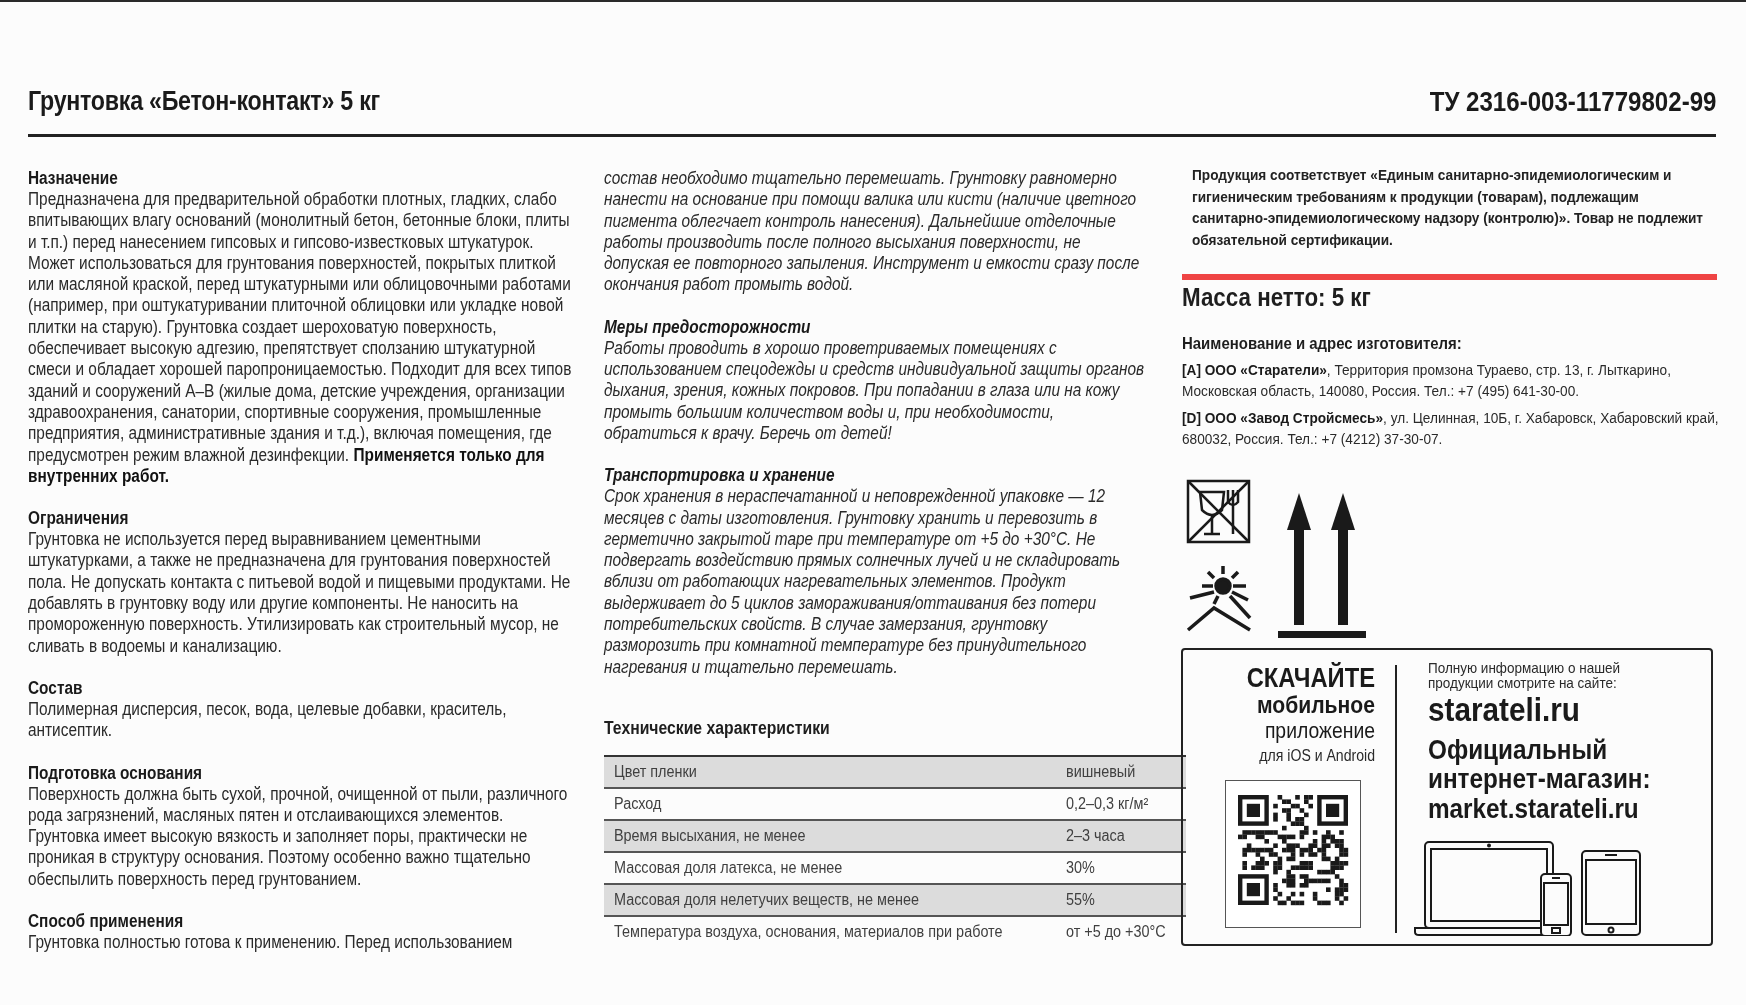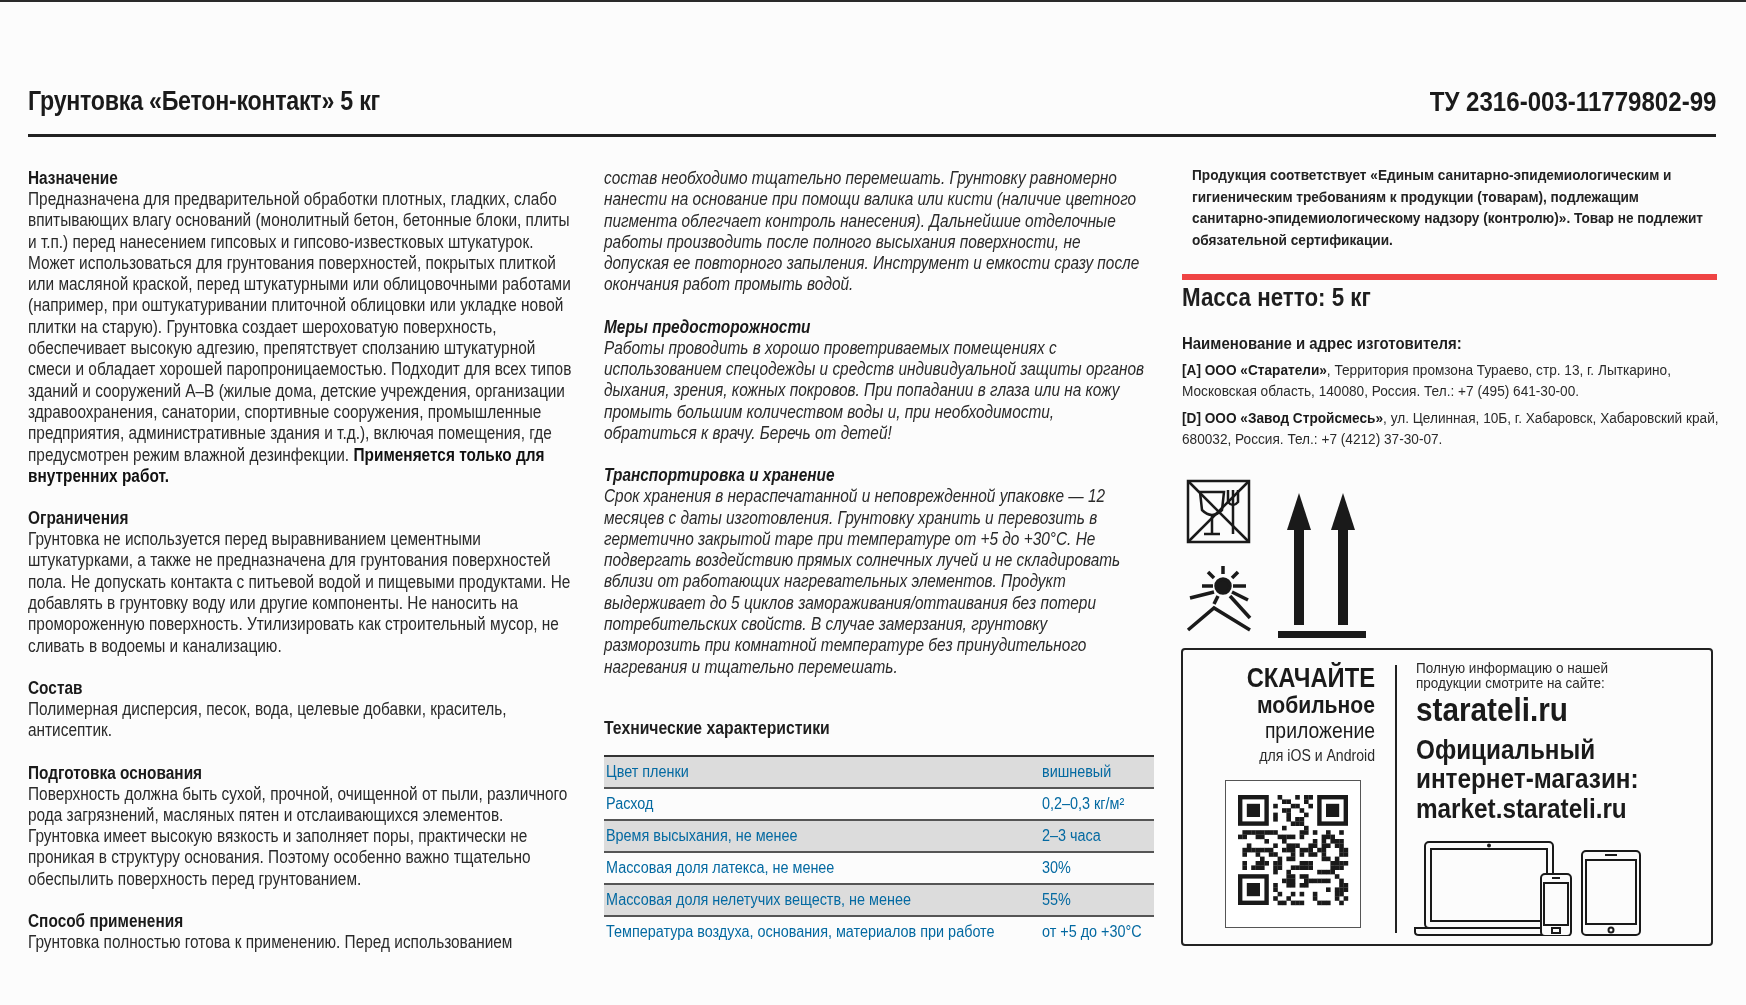--- a/index.html
+++ b/index.html
@@ -49,21 +49,21 @@
     position: absolute; left: 604px; top: 718px;
     font-family: "Liberation Sans", sans-serif;
     font-weight: bold; font-size: 17.5px;
     transform: scaleX(0.9); transform-origin: left top; white-space: nowrap;
   }
   .tech-table {
     position: absolute; left: 604px; top: 755px; width: 535px;
     border-collapse: collapse; border-top: 2px solid #333;
   }
   .tech-table td {
-    font-size: 16px; height: 30px; padding: 0 2px; color: #0369a1;
+    font-size: 16px; height: 30px; padding: 0 10px; color: #404040;
     border-bottom: 2px solid #555; white-space: nowrap;
   }
   .tech-table tr.shade td { background: #dcdcdc; }
   .tech-table tr:last-child td { border-bottom: none; }
   .tech-table td.val { width: 110px; }
   .tech-table .cell-inner { display: inline-block; transform: scaleX(0.9); transform-origin: left center; }
 
   .cert {
     position: absolute; left: 1182px; top: 164px; width: 535px;
     padding-bottom: 24px; border-bottom: 6px solid #ef4444;
@@ -111,21 +111,21 @@
     transform: scaleX(0.88); transform-origin: right top; white-space: nowrap;
   }
   .promo .dl4 {
     font-size: 16px; line-height: 24px; color: #2a2a2a; display: block;
     transform: scaleX(0.88); transform-origin: right top; white-space: nowrap;
   }
   .promo .qr {
     position: absolute; left: 42px; top: 130px; width: 136px; height: 148px;
     border: 1.5px solid #555; box-sizing: border-box; background: #fff;
   }
-  .promo .right { position: absolute; left: 233px; top: 10px; width: 290px; }
+  .promo .right { position: absolute; left: 245px; top: 10px; width: 290px; }
   .promo .info {
     font-size: 15px; line-height: 15px; color: #2a2a2a;
     transform: scaleX(0.9); transform-origin: left top; white-space: nowrap; display: block;
   }
   .promo .site {
     font-family: "Liberation Sans", sans-serif; font-weight: bold;
     font-size: 33px; line-height: 40px; color: #1a1a1a; display: block;
     transform: scaleX(0.9); transform-origin: left top; white-space: nowrap; text-decoration: none;
   }
   .promo .shop {

